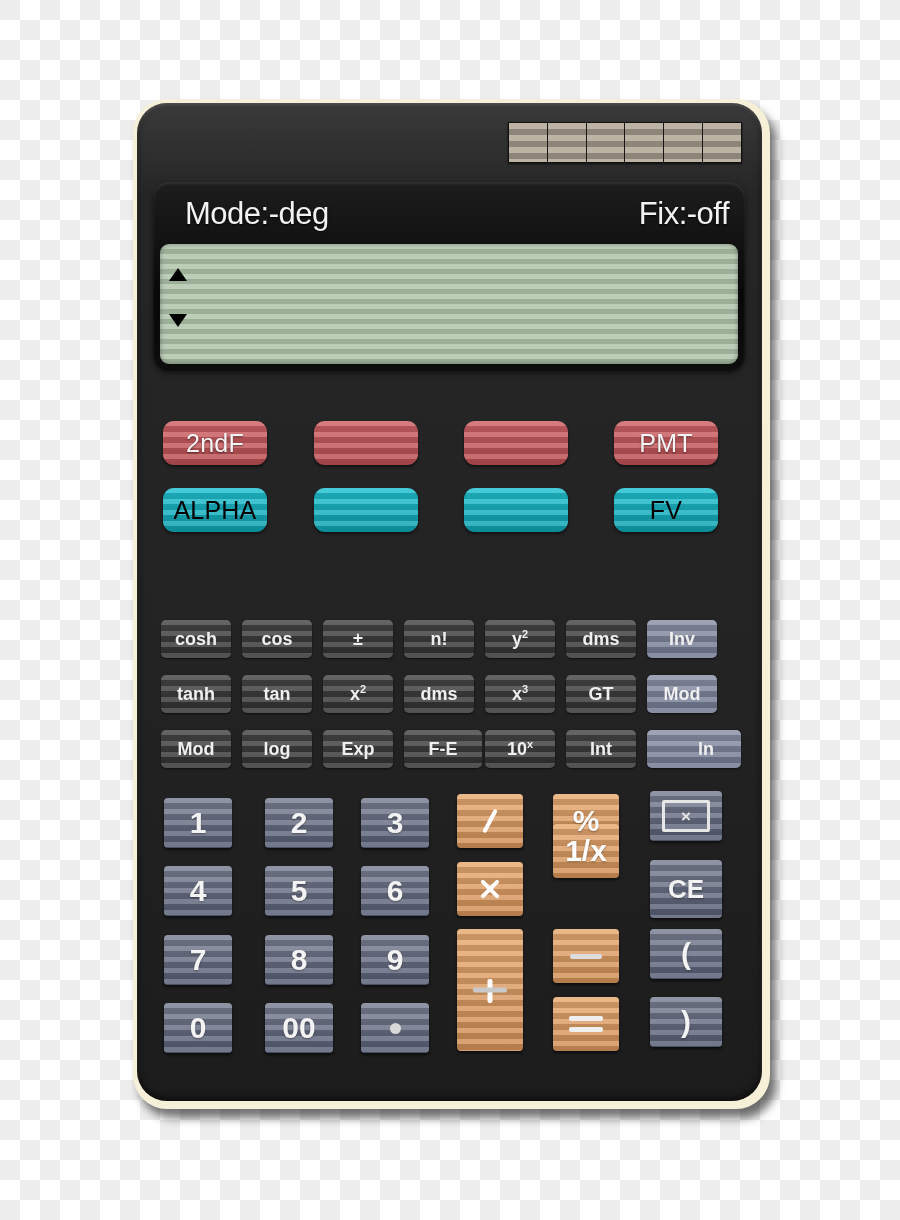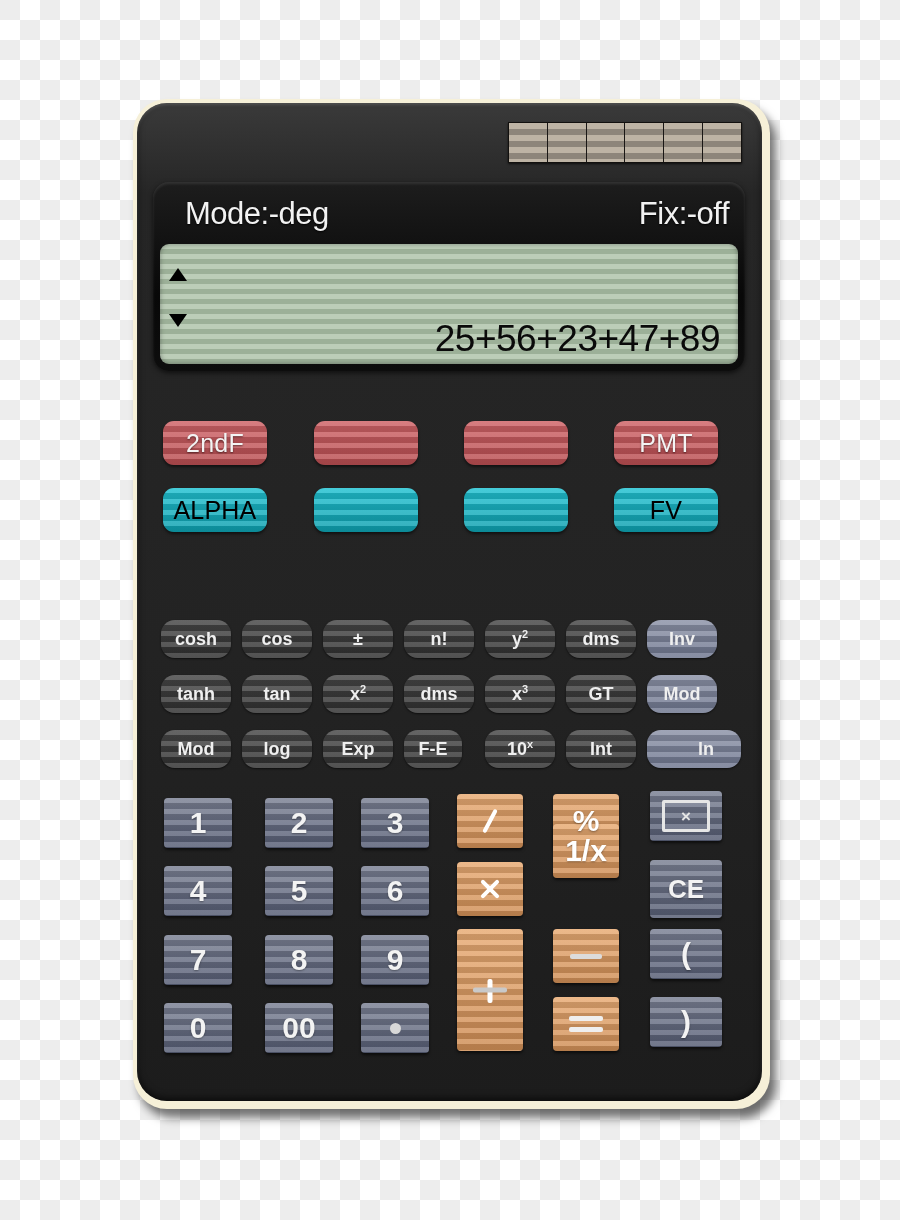--- a/index.html
+++ b/index.html
@@ -137,21 +137,21 @@
   .bigkey.teal{
     background:linear-gradient(180deg,#22c2d2 0%,#0e9fae 100%);
     color:#000;
   }
   .bigkey span{position:relative;z-index:2;}
 
   
   .fnrow{position:absolute;left:0;width:100%;height:38px;}
   .fnkey{
     position:absolute; top:0; height:38px;
-    border-radius:14px;
+    border-radius:5px;
     background:linear-gradient(180deg,#474747 0%,#303030 100%);
     display:flex;align-items:center;justify-content:center;
     color:#efefef; font-size:18px; font-weight:700;
     box-shadow:0 1px 2px rgba(0,0,0,.6);
   }
   .fnkey.light{
     background:linear-gradient(180deg,#8d93a8 0%,#6f778f 100%);
   }
   .fnkey span{position:relative;z-index:2;}
   .fnkey sup{font-size:11px;vertical-align:super;}
@@ -225,21 +225,20 @@
     </div>
 
     <div class="display">
       <div class="status-row">
         <div class="status-text">Mode:-deg</div>
         <div class="status-text">Fix:-off</div>
       </div>
       <div class="lcd">
         <div class="lcd-arrow up"></div>
         <div class="lcd-arrow down"></div>
-        <div class="lcd-expr">25+56+23+47+89</div>
       </div>
     </div>
 
     <div class="bigrow" style="top:318px;">
       <div class="bigkey red stripes" style="left:26px;width:104px;">
         <span>2ndF</span>
       </div>
       <div class="bigkey red stripes" style="left:177px;width:104px;">
         <span></span>
       </div>
@@ -318,21 +317,21 @@
     <div class="fnrow" style="top:627px;">
       <div class="fnkey stripes" style="left:24px;width:70px;">
         <span>Mod</span>
         </div>
       <div class="fnkey stripes" style="left:105px;width:70px;">
         <span>log</span>
         </div>
       <div class="fnkey stripes" style="left:186px;width:70px;">
         <span>Exp</span>
         </div>
-      <div class="fnkey stripes" style="left:267px;width:58px;">
+      <div class="fnkey stripes" style="left:267px;width:78px;">
         <span>F-E</span>
         </div>
       <div class="fnkey stripes" style="left:348px;width:70px;">
         <span><span>10</span><sup>x</sup></span>
         </div>
       <div class="fnkey stripes" style="left:429px;width:70px;">
         <span>Int</span>
         </div>
       <div class="fnkey light stripes" style="left:510px;width:70px;padding-left:24px;">
         <span>ln</span>

